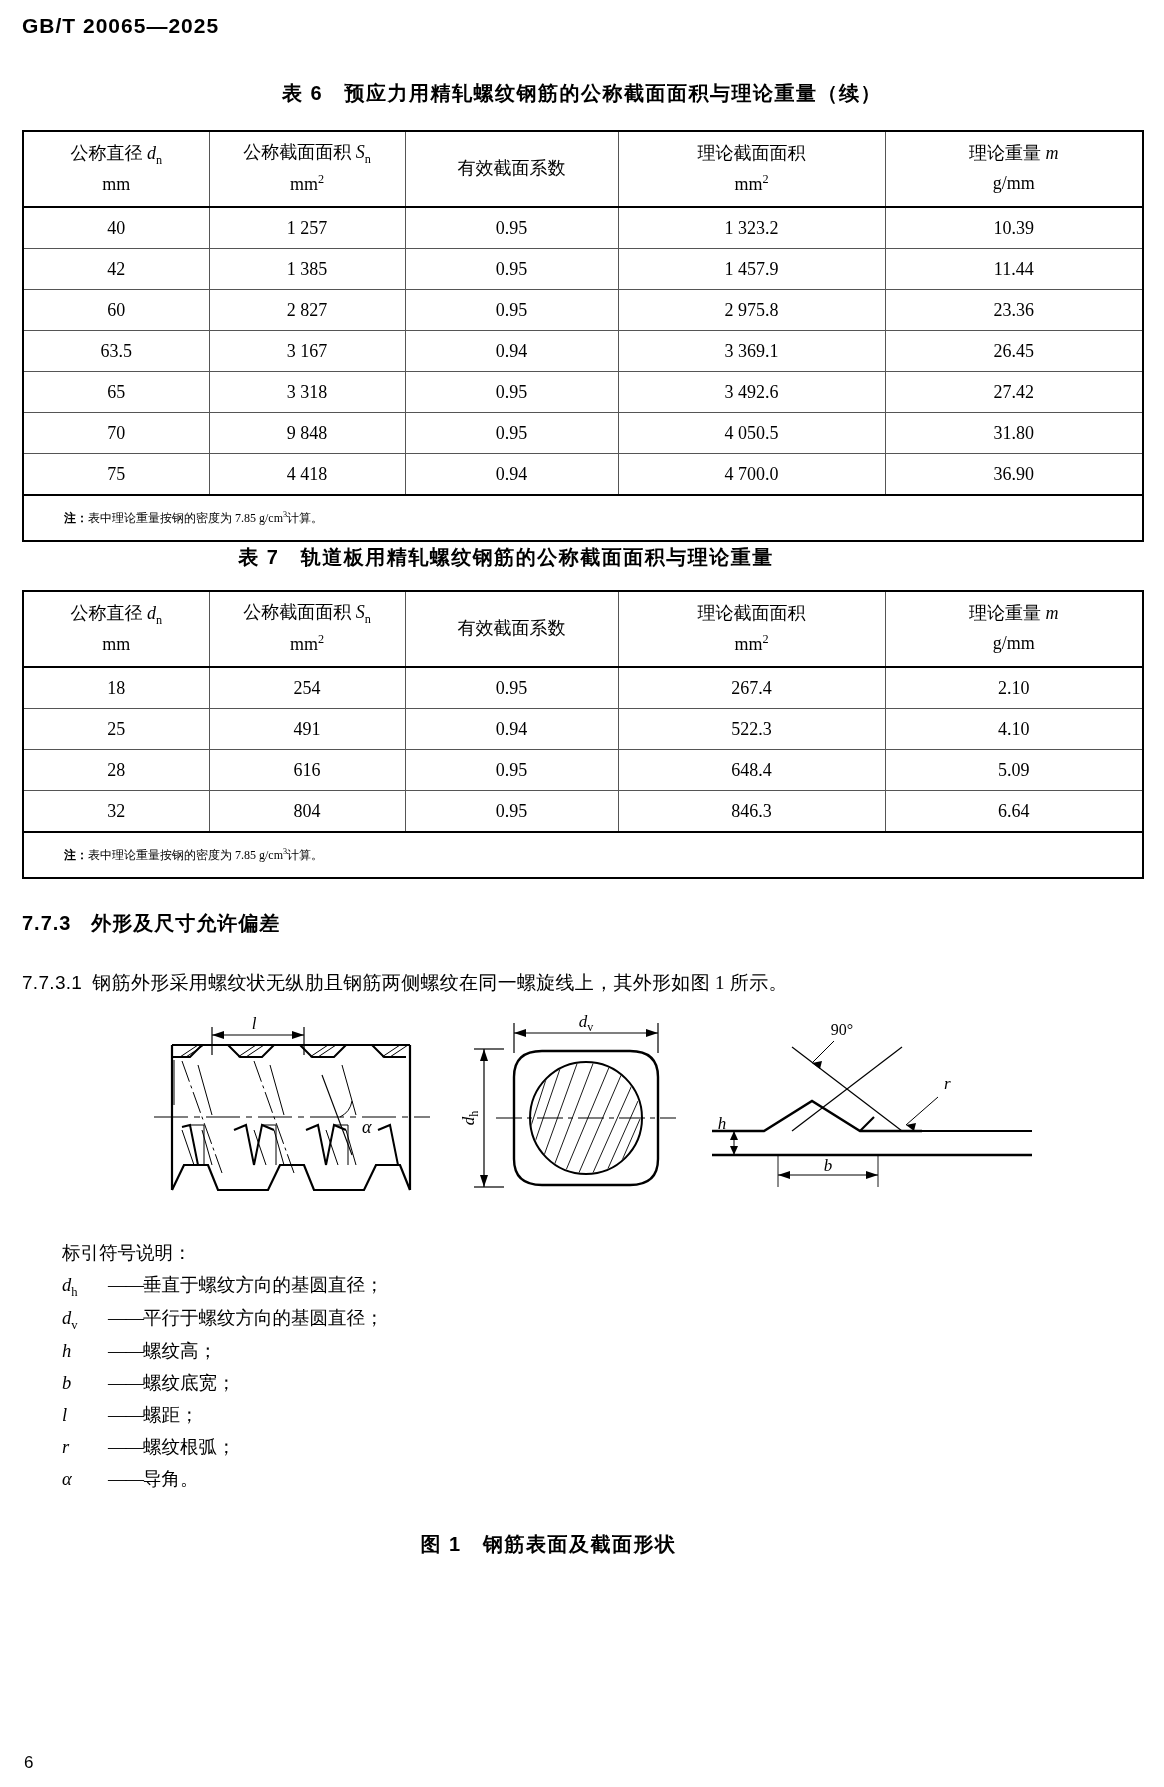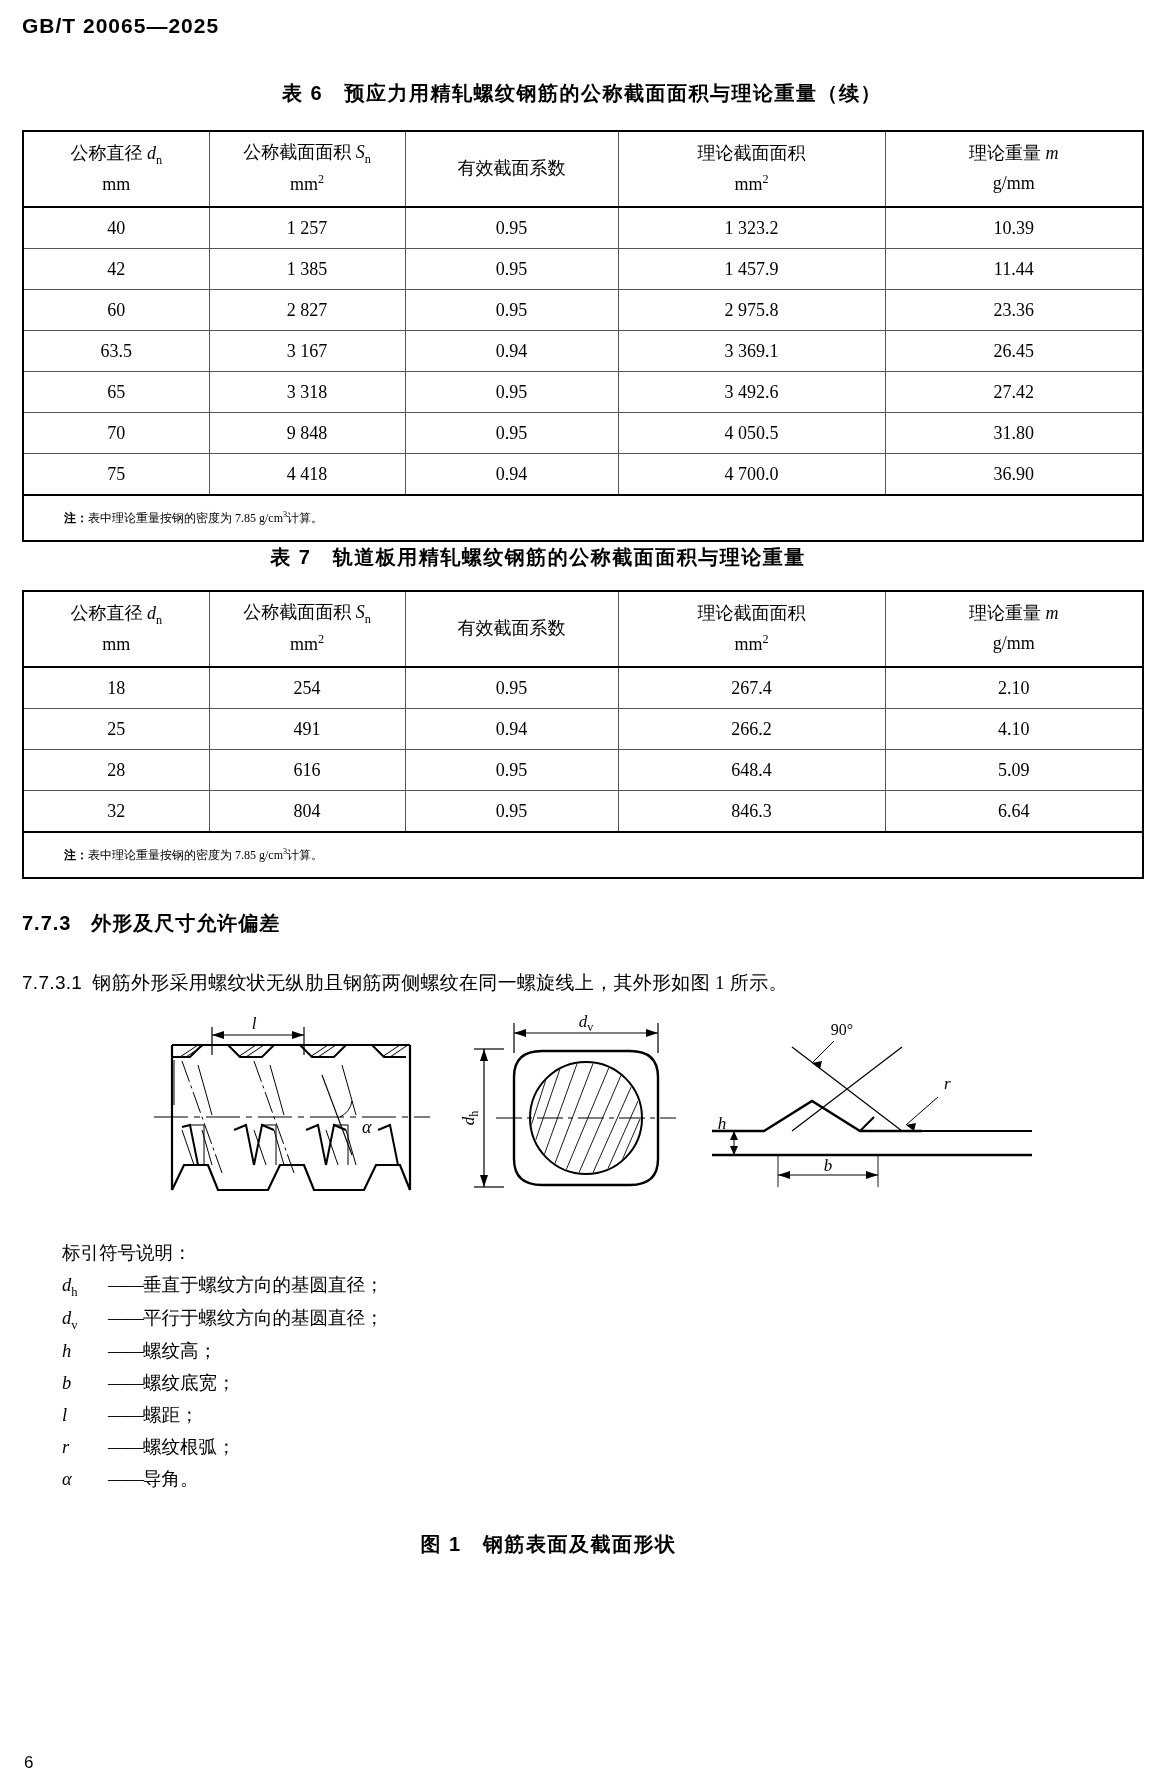--- a/index.html
+++ b/index.html
@@ -200,21 +200,21 @@
       <tfoot>
         <tr class="note-row">
           <td colspan="5">
             <span class="note-label">注：</span><span>表中理论重量按钢的密度为 7.85 g/cm</span><sup>3</sup><span>计算。</span>
           </td>
         </tr>
       </tfoot>
     </table>
   </div>
 
-  <div class="abs" style="top:544px;left:0;width:1012px;padding-left:32px;">
+  <div class="abs" style="top:544px;left:0;width:1012px;">
     <div class="tbl-caption">表 7 轨道板用精轧螺纹钢筋的公称截面面积与理论重量</div>
   </div>
 
   <div class="abs" style="top:590px;left:22px;">
     <table class="std">
       <colgroup>
           <col class="c1">
           <col class="c2">
           <col class="c3">
           <col class="c4">
@@ -251,21 +251,21 @@
             <td>18</td>
             <td>254</td>
             <td>0.95</td>
             <td>267.4</td>
             <td>2.10</td>
           </tr>
           <tr>
             <td>25</td>
             <td>491</td>
             <td>0.94</td>
-            <td>266.2</td>
+            <td>522.3</td>
             <td>4.10</td>
           </tr>
           <tr>
             <td>28</td>
             <td>616</td>
             <td>0.95</td>
             <td>648.4</td>
             <td>5.09</td>
           </tr>
           <tr>

